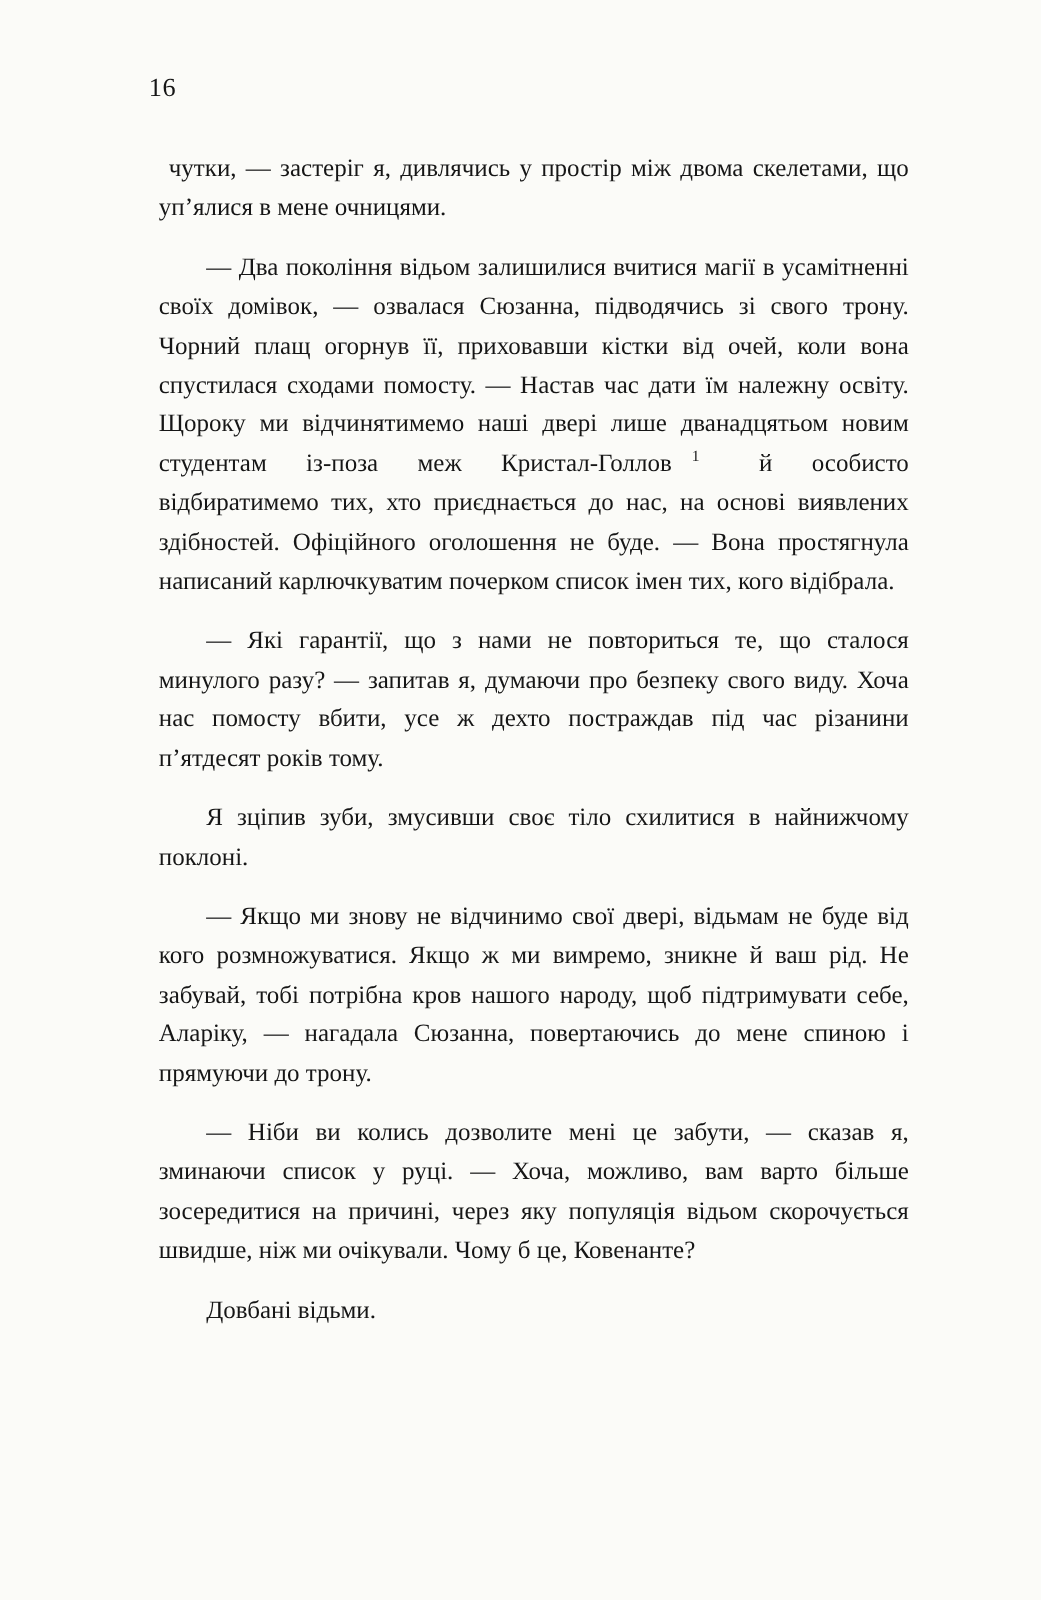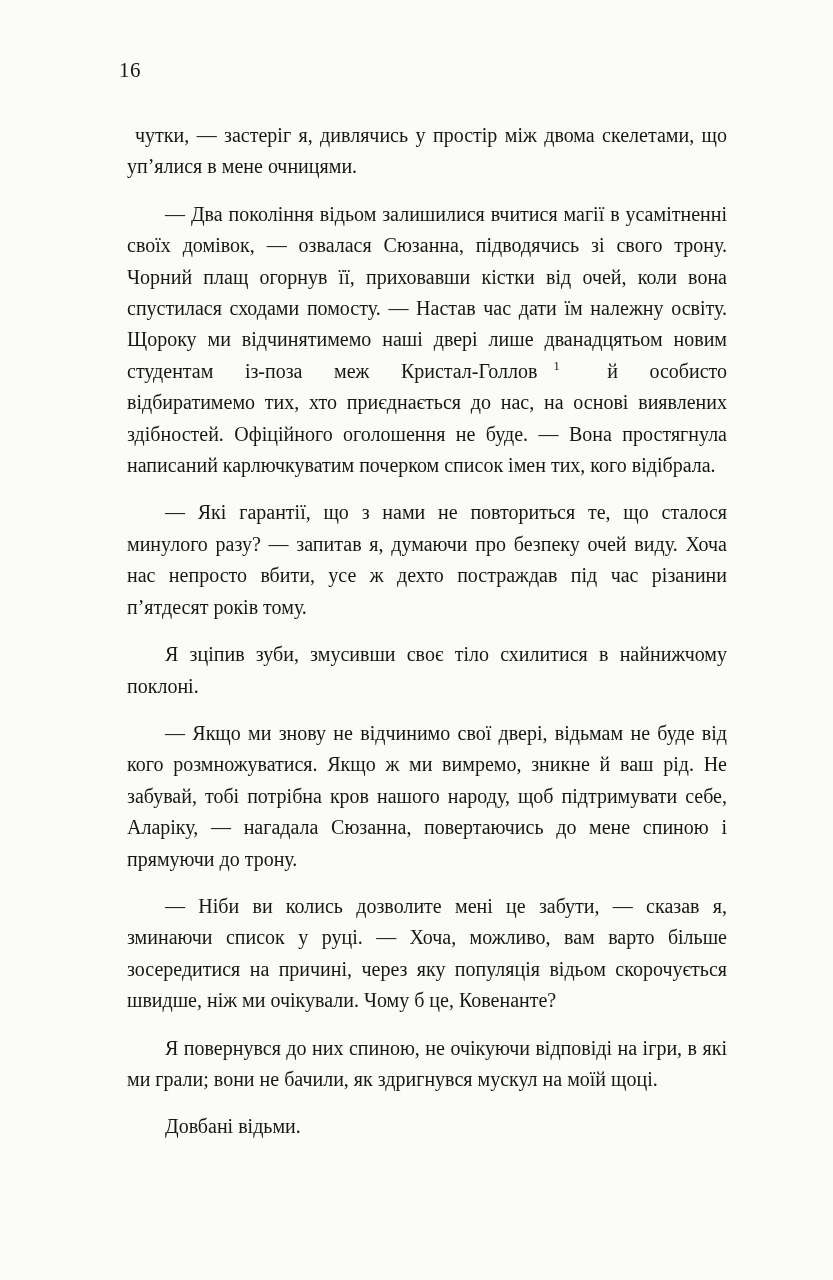--- a/index.html
+++ b/index.html
@@ -67,21 +67,20 @@
 </style>
 </head>
 <body>
 
 <div class="page">
   <div class="page-number">16</div>
 
   <div class="text-block" id="paragraphs">
       <p class="para no-indent"><span>чутки, — застеріг я, дивлячись у простір між двома скелетами, що уп’ялися в мене очницями.</span></p>
       <p class="para"><span>— Два покоління відьом залишилися вчитися магії в усамітненні своїх домівок, — озвалася Сюзанна, підводячись зі свого трону. Чорний плащ огорнув її, приховавши кістки від очей, коли вона спустилася сходами помосту. — Настав час дати їм належну освіту. Щороку ми відчинятимемо наші двері лише дванадцятьом новим студентам із-поза меж Кристал-Голлов</span><sup>1</sup><span> й особисто відбиратимемо тих, хто приєднається до нас, на основі виявлених здібностей. Офіційного оголошення не буде. — Вона простягнула написаний карлючкуватим почерком список імен тих, кого відібрала.</span></p>
-      <p class="para"><span>— Які гарантії, що з нами не повториться те, що сталося минулого разу? — запитав я, думаючи про безпеку очей виду. Хоча нас непросто вбити, усе ж дехто постраждав під час різанини п’ятдесят років тому.</span></p>
+      <p class="para"><span>— Які гарантії, що з нами не повториться те, що сталося минулого разу? — запитав я, думаючи про безпеку свого виду. Хоча нас помосту вбити, усе ж дехто постраждав під час різанини п’ятдесят років тому.</span></p>
       <p class="para"><span>Я зціпив зуби, змусивши своє тіло схилитися в найнижчому поклоні.</span></p>
       <p class="para"><span>— Якщо ми знову не відчинимо свої двері, відьмам не буде від кого розмножуватися. Якщо ж ми вимремо, зникне й ваш рід. Не забувай, тобі потрібна кров нашого народу, щоб підтримувати себе, Аларіку, — нагадала Сюзанна, повертаючись до мене спиною і прямуючи до трону.</span></p>
       <p class="para"><span>— Ніби ви колись дозволите мені це забути, — сказав я, зминаючи список у руці. — Хоча, можливо, вам варто більше зосередитися на причині, через яку популяція відьом скорочується швидше, ніж ми очікували. Чому б це, Ковенанте?</span></p>
-      <p class="para"><span>Я повернувся до них спиною, не очікуючи відповіді на ігри, в які ми грали; вони не бачили, як здригнувся мускул на моїй щоці.</span></p>
       <p class="para italic"><span>Довбані відьми.</span></p>
     </div>
 
 </div>
 
 </body></html>

